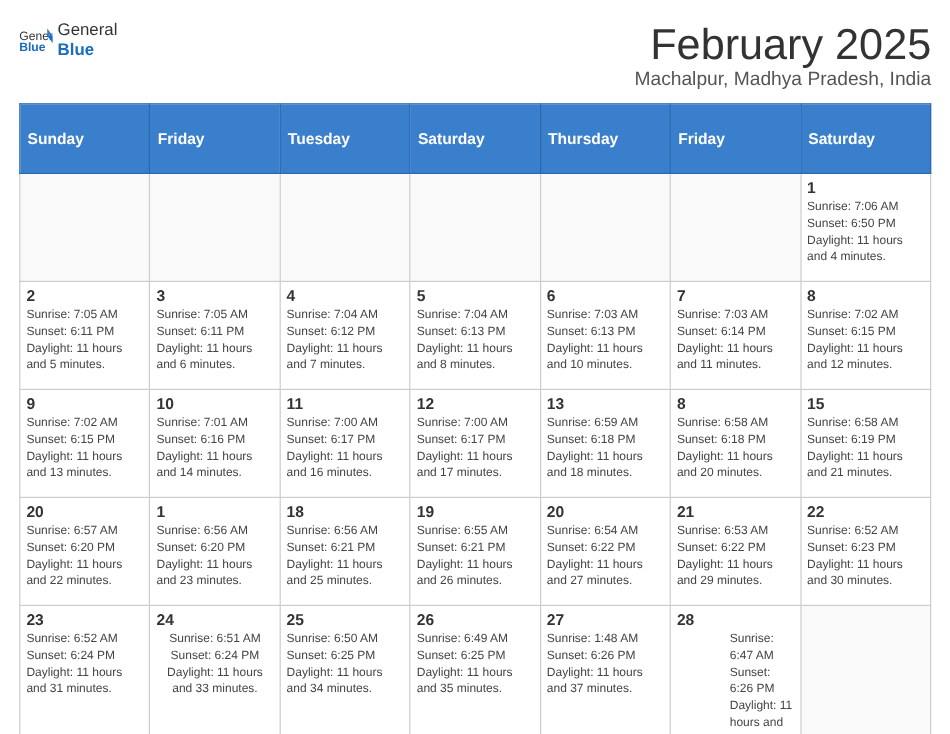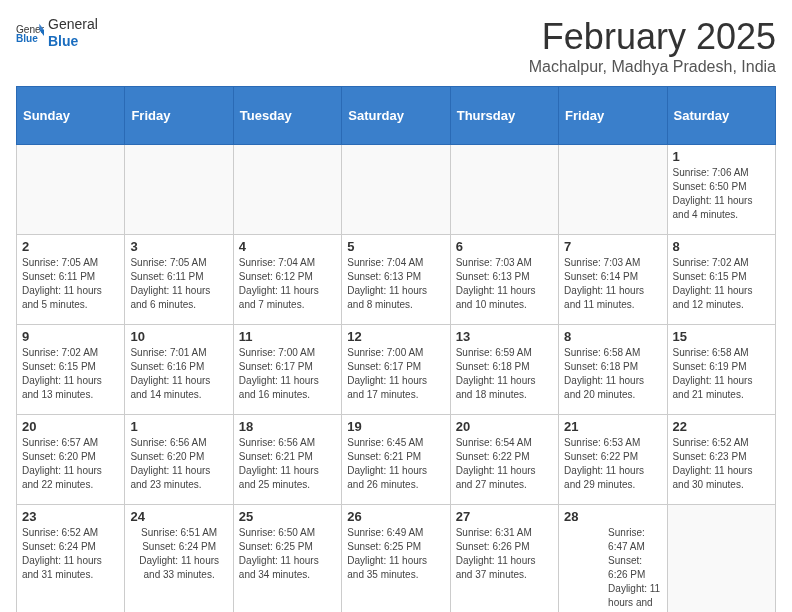--- a/index.html
+++ b/index.html
@@ -231,21 +231,21 @@
 Daylight: 11 hours and 23 minutes.</div>
         </td>
         <td>
           <span class="day-num">18</span>
           <div class="day-info" style="white-space: pre-line;">Sunrise: 6:56 AM
 Sunset: 6:21 PM
 Daylight: 11 hours and 25 minutes.</div>
         </td>
         <td>
           <span class="day-num">19</span>
-          <div class="day-info" style="white-space: pre-line;">Sunrise: 6:45 AM
+          <div class="day-info" style="white-space: pre-line;">Sunrise: 6:55 AM
 Sunset: 6:21 PM
 Daylight: 11 hours and 26 minutes.</div>
         </td>
         <td>
           <span class="day-num">20</span>
           <div class="day-info" style="white-space: pre-line;">Sunrise: 6:54 AM
 Sunset: 6:22 PM
 Daylight: 11 hours and 27 minutes.</div>
         </td>
         <td>
@@ -281,21 +281,21 @@
 Daylight: 11 hours and 34 minutes.</div>
         </td>
         <td>
           <span class="day-num">26</span>
           <div class="day-info" style="white-space: pre-line;">Sunrise: 6:49 AM
 Sunset: 6:25 PM
 Daylight: 11 hours and 35 minutes.</div>
         </td>
         <td>
           <span class="day-num">27</span>
-          <div class="day-info" style="white-space: pre-line;">Sunrise: 6:31 AM
+          <div class="day-info" style="white-space: pre-line;">Sunrise: 1:48 AM
 Sunset: 6:26 PM
 Daylight: 11 hours and 37 minutes.</div>
         </td>
         <td>
           <span class="day-num">28</span>
           <div class="day-info" style="white-space: pre-line; margin-left: 44px;">Sunrise: 6:47 AM
 Sunset: 6:26 PM
 Daylight: 11 hours and 38 minutes.</div>
         </td>
         <td class="empty-cell"></td>

